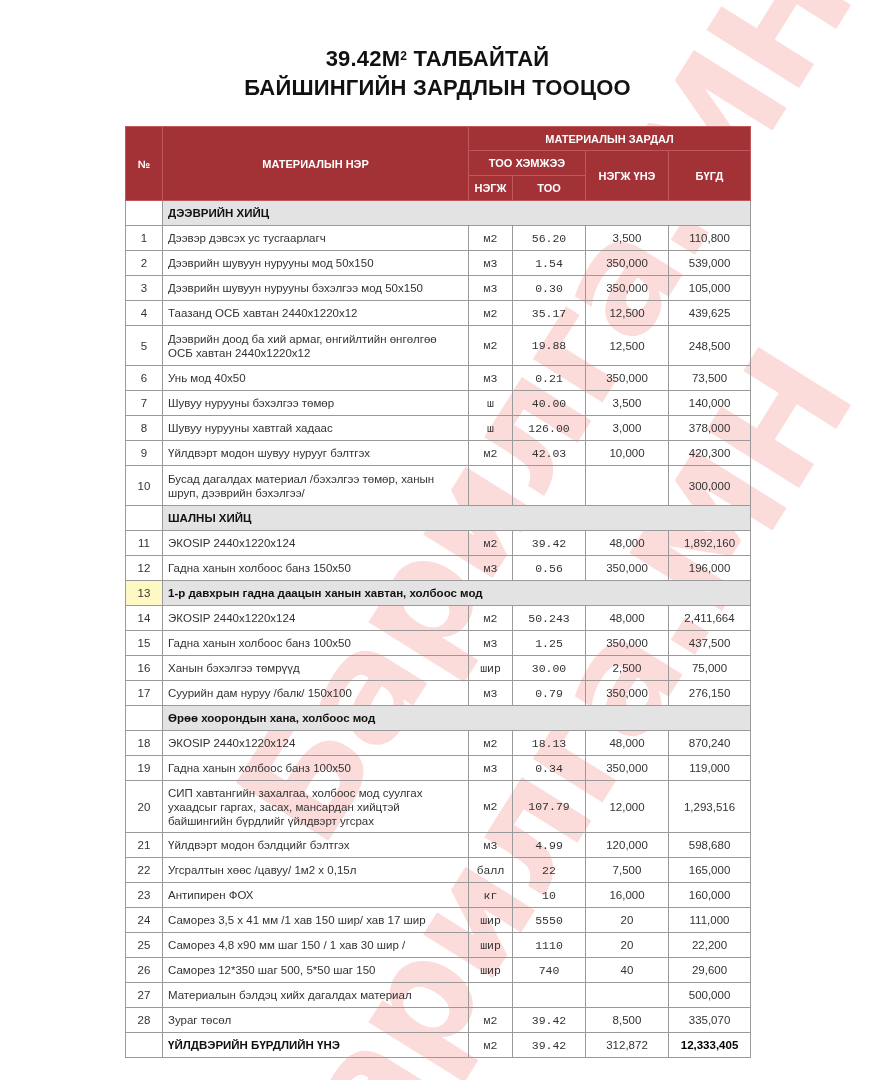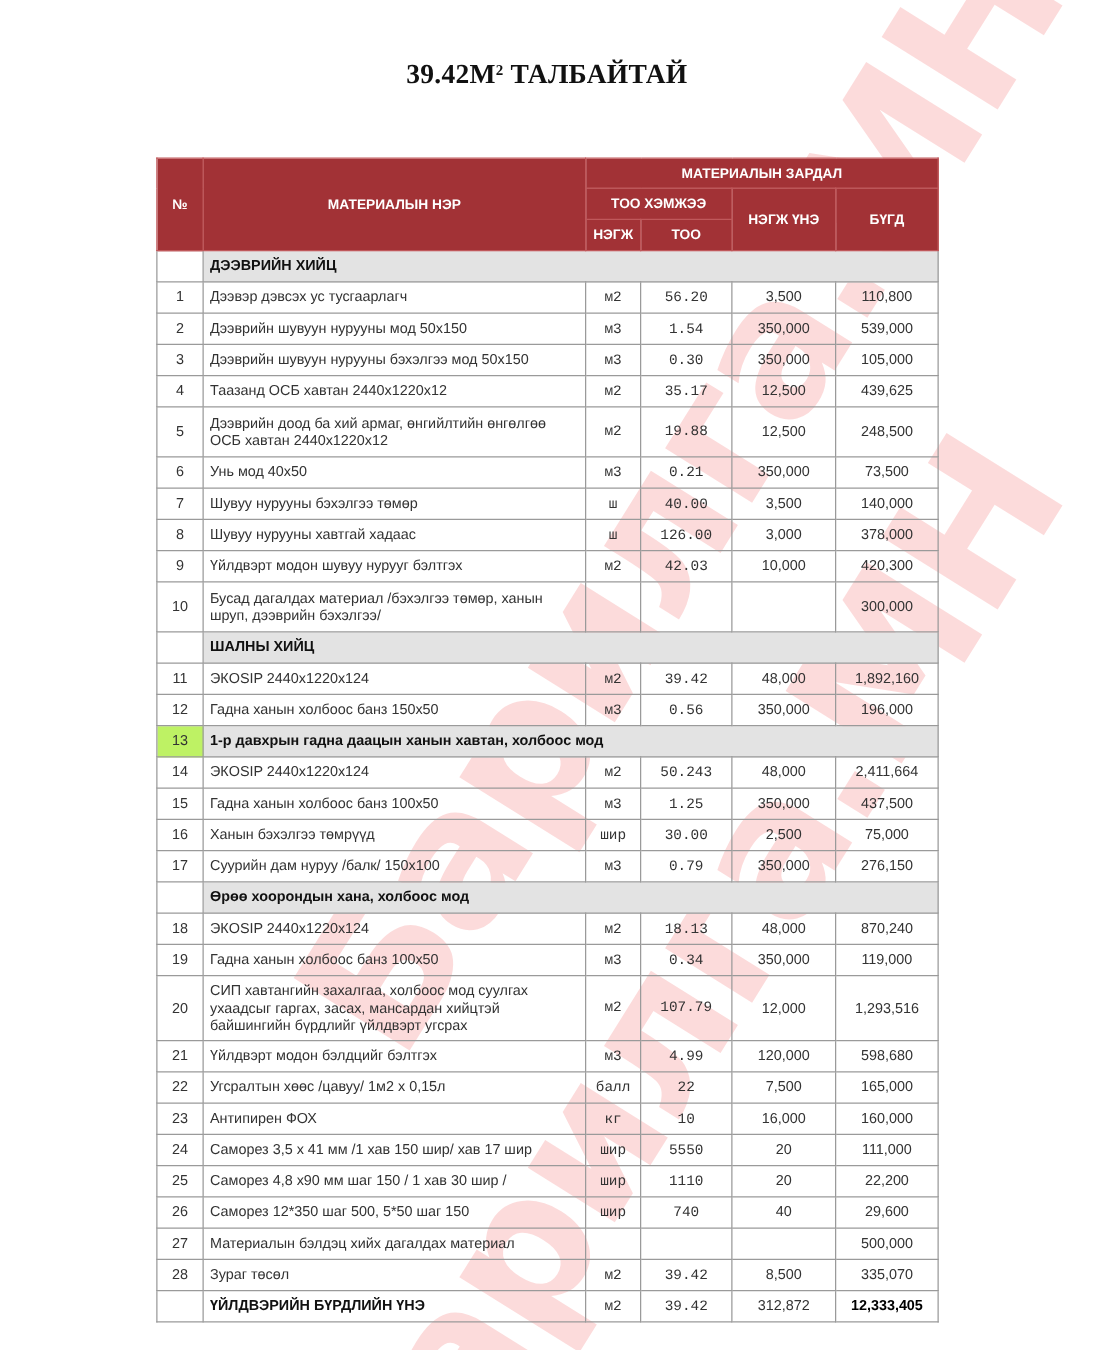--- a/index.html
+++ b/index.html
@@ -1,17 +1,17 @@
 <!DOCTYPE html>
 <html><head>
 <meta charset="utf-8">
 <style>
   html, body { margin:0; padding:0; background:#ffffff; }
   body { width:875px; height:1080px; position:relative; overflow:hidden; font-family:"Liberation Sans", "DejaVu Sans", sans-serif; }
-  .title { position:absolute; left:0; top:44px; width:875px; text-align:center; font-family:Liberation Serif, serif; font-weight:bold; font-size:22px; line-height:29px; color:#111; letter-spacing:0.2px; }
+  .title { position:absolute; left:0; top:44px; width:875px; text-align:center; font-family:Liberation Sans, sans-serif; font-weight:bold; font-size:22px; line-height:29px; color:#111; letter-spacing:0.2px; }
   .title sup { font-size:12px; vertical-align:top; position:relative; top:-2px; }
   table.cost { position:absolute; left:125px; top:126px; width:625px; border-collapse:collapse; table-layout:fixed; font-size:11.5px; color:#333; }
   table.cost col.c-no { width:37px; }
   table.cost col.c-name { width:306px; }
   table.cost col.c-unit { width:44px; }
   table.cost col.c-qty { width:73px; }
   table.cost col.c-price { width:83px; }
   table.cost col.c-total { width:82px; }
   table.cost th { background:#a23236; color:#fff; font-weight:bold; font-size:11px; border:1px solid #c0585b; text-align:center; padding:0; }
   table.cost td { border:1px solid #9a9a9a; padding:0 5px; height:24px; vertical-align:middle; }
@@ -31,20 +31,21 @@
   .wm2 { left:40px; top:710px; transform:rotate(-58deg); }
 </style>
 </head>
 <body>
 
 <div class="watermark wm1">Барилга.МН</div>
 <div class="watermark wm2">Барилга.МН</div>
 
 <div class="title">
   <div><span>39.42М</span><sup>2</sup><span> ТАЛБАЙТАЙ</span></div>
+  <div>БАЙШИНГИЙН ЗАРДЛЫН ТООЦОО</div>
 </div>
 
 <table class="cost">
   <colgroup>
     <col class="c-no">
       <col class="c-name">
       <col class="c-unit">
       <col class="c-qty">
       <col class="c-price">
       <col class="c-total">
@@ -167,21 +168,21 @@
     <tr>
         <td class="no">12</td>
         <td class="name">Гадна ханын холбоос банз 150х50</td>
         <td class="unit">м3</td>
         <td class="qty">0.56</td>
         <td class="price">350,000</td>
         <td class="total">196,000</td>
       </tr>
 
     <tr class="subsection">
-      <td class="no" style="background:#bef264">13</td>
+      <td class="no" style="background:#fef9c3">13</td>
       <td class="sec" colspan="5">1-р давхрын гадна даацын ханын хавтан, холбоос мод</td>
     </tr>
     <tr>
         <td class="no">14</td>
         <td class="name">ЭКOSIP 2440х1220х124</td>
         <td class="unit">м2</td>
         <td class="qty">50.243</td>
         <td class="price">48,000</td>
         <td class="total">2,411,664</td>
       </tr>

